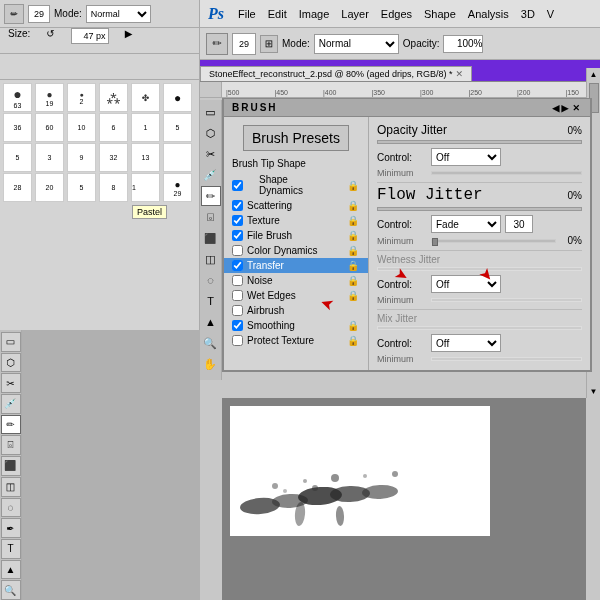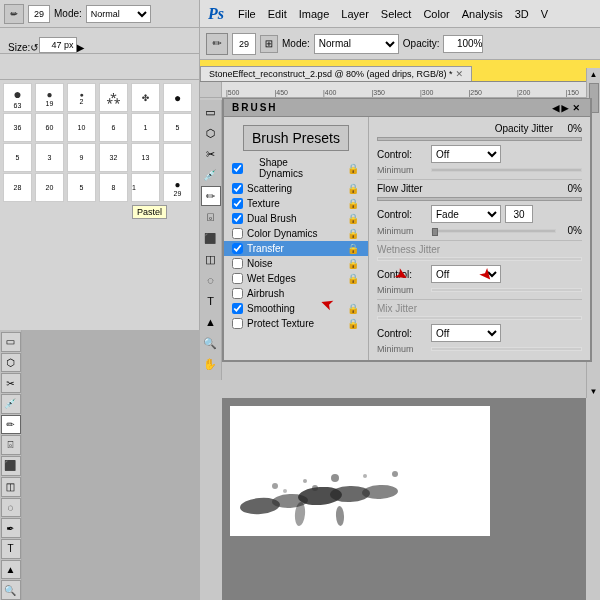--- a/index.html
+++ b/index.html
@@ -42,21 +42,21 @@
     <div style="width:20px;height:20px;background:#c8c8c8;border:1px solid #999;display:flex;align-items:center;justify-content:center;font-size:9px;cursor:pointer;">✏</div>
     <div style="display:flex;align-items:center;gap:2px;">
       <div style="width:22px;height:18px;border:1px solid #999;background:white;font-size:9px;display:flex;align-items:center;justify-content:center;">29</div>
     </div>
     <span style="font-size:10px;">Mode:</span>
     <select style="width:65px;height:18px;border:1px solid #999;font-size:9px;background:white;">
       <option>Normal</option>
     </select>
   </div>
 
-  <div style="height:26px;display:flex;align-items:flex-end;padding:0 8px;gap:0;border-bottom:1px solid #aaa;">
+  <div style="height:26px;display:flex;align-items:flex-start;padding:0 8px;gap:16px;border-bottom:1px solid #aaa;">
     <span style="font-size:10px;">Size:</span>
     <div style="font-size:10px;cursor:pointer;">↺</div>
     <div style="width:38px;height:16px;border:1px solid #999;background:white;font-size:9px;display:flex;align-items:center;justify-content:flex-end;padding-right:2px;">
       <span>47 px</span>
     </div>
     <div style="font-size:10px;cursor:pointer;">▶</div>
   </div>
 
 </div>
 
@@ -172,42 +172,42 @@
 <div style="position:absolute;top:0;left:200px;right:0;bottom:0;background:#c8c8c8;">
 
   <div style="height:28px;background:#e0e0e0;display:flex;align-items:center;padding:0 8px;gap:0;border-bottom:1px solid #aaa;">
     <div style="color:#0057b8;font-size:16px;font-weight:bold;font-style:italic;margin-right:8px;font-family:Georgia,serif;">
       <span>Ps</span>
     </div>
     <div class="menu-item">File</div>
     <div class="menu-item">Edit</div>
     <div class="menu-item">Image</div>
     <div class="menu-item">Layer</div>
-    <div class="menu-item">Select</div>
-    <div class="menu-item">Color</div>
+    <div class="menu-item">Edges</div>
+    <div class="menu-item">Shape</div>
     <div class="menu-item">Analysis</div>
     <div class="menu-item">3D</div>
     <div class="menu-item">V</div>
   </div>
 
   <div style="height:32px;background:#d4d4d4;display:flex;align-items:center;padding:0 6px;gap:4px;border-bottom:1px solid #aaa;">
     <div style="width:22px;height:22px;border:1px solid #888;background:#c8c8c8;display:flex;align-items:center;justify-content:center;font-size:11px;cursor:pointer;">✏</div>
     <div style="width:24px;height:22px;border:1px solid #999;background:white;display:flex;align-items:center;justify-content:center;font-size:9px;cursor:pointer;">
       <span>29</span>
     </div>
     <div style="width:18px;height:18px;border:1px solid #999;background:#c8c8c8;display:flex;align-items:center;justify-content:center;font-size:10px;cursor:pointer;">⊞</div>
     <span style="font-size:10px;">Mode:</span>
     <select style="width:85px;height:20px;border:1px solid #999;font-size:10px;background:white;">
       <option>Normal</option>
     </select>
     <span style="font-size:10px;">Opacity:</span>
     <input type="text" value="100%" style="width: 40px; height: 18px; border: 1px solid rgb(153, 153, 153); font-size: 10px; text-align: right;">
   </div>
 
-  <div style="height:22px;background:#fde047;display:flex;align-items:flex-end;border-bottom:1px solid #888;">
+  <div style="height:22px;background:#6d28d9;display:flex;align-items:flex-end;border-bottom:1px solid #888;">
     <div style="background:#e4e4e4;padding:2px 8px;font-size:9px;border:1px solid #999;border-bottom:none;cursor:pointer;display:flex;align-items:center;gap:3px;max-width:320px;overflow:hidden;white-space:nowrap;">
       <span>StoneEffect_reconstruct_2.psd @ 80% (aged drips, RGB/8) *</span>
       <span style="font-size:9px;cursor:pointer;color:#666;">✕</span>
     </div>
   </div>
 
   <div style="height:16px;background:#d0d0d0;border-bottom:1px solid #aaa;display:flex;overflow:hidden;">
     <div style="width:22px;height:16px;background:#c8c8c8;border-right:1px solid #aaa;flex-shrink:0;"></div>
     <div style="flex:1;background:#e0e0e0;font-size:7px;color:#555;display:flex;align-items:flex-end;padding-bottom:1px;padding-left:4px;gap:35px;overflow:hidden;">
       <span>|500</span>
@@ -246,39 +246,42 @@
         <div style="font-size:9px;cursor:pointer;">✕</div>
       </div>
     </div>
 
     <div style="display:flex;">
 
       <div style="width:145px;border-right:1px solid #aaa;padding:4px 0;">
 
         <button style="background:#c8c8c8;border:1px solid #888;padding:4px 8px;font-size:14px;cursor:pointer;margin:4px auto;display:block;">Brush Presets</button>
 
+        <div style="padding:3px 8px;font-size:10px;cursor:pointer;">
+          <span>Brush Tip Shape</span>
+        </div>
 
         <div style="display:flex;align-items:center;padding:2px 8px;font-size:10px;cursor:pointer;gap:16px;">
           <input type="checkbox" checked="" style="width: 11px; height: 11px;">
           <span>Shape Dynamics</span>
           <span style="margin-left:auto;font-size:10px;">🔒</span>
         </div>
         <div style="display:flex;align-items:center;padding:2px 8px;font-size:10px;cursor:pointer;gap:4px;">
           <input type="checkbox" checked="" style="width: 11px; height: 11px;">
           <span>Scattering</span>
           <span style="margin-left:auto;font-size:10px;">🔒</span>
         </div>
         <div style="display:flex;align-items:center;padding:2px 8px;font-size:10px;cursor:pointer;gap:4px;">
           <input type="checkbox" checked="" style="width: 11px; height: 11px;">
           <span>Texture</span>
           <span style="margin-left:auto;font-size:10px;">🔒</span>
         </div>
         <div style="display:flex;align-items:center;padding:2px 8px;font-size:10px;cursor:pointer;gap:4px;">
           <input type="checkbox" checked="" style="width: 11px; height: 11px;">
-          <span>Dual Brush</span>
+          <span>File Brush</span>
           <span style="margin-left:auto;font-size:10px;">🔒</span>
         </div>
         <div style="display:flex;align-items:center;padding:2px 8px;font-size:10px;cursor:pointer;gap:4px;">
           <input type="checkbox" style="width: 11px; height: 11px;">
           <span>Color Dynamics</span>
           <span style="margin-left:auto;font-size:10px;">🔒</span>
         </div>
 
         <div style="display:flex;align-items:center;padding:2px 8px;font-size:10px;cursor:pointer;gap:4px;background:#4a90d9;color:white;">
           <input type="checkbox" checked="" style="width: 11px; height: 11px;">
@@ -307,40 +310,40 @@
         <div style="display:flex;align-items:center;padding:2px 8px;font-size:10px;cursor:pointer;gap:4px;">
           <input type="checkbox" style="width: 11px; height: 11px;">
           <span>Protect Texture</span>
           <span style="margin-left:auto;font-size:10px;">🔒</span>
         </div>
       </div>
 
       <div style="flex:1;padding:6px 8px;overflow:hidden;">
 
         <div style="display:flex;align-items:center;margin-bottom:3px;gap:4px;">
-          <span style="font-size:10px;flex:1;text-align:right;">Opacity Jitter</span>
+          <span style="font-size:12px;flex:1;">Opacity Jitter</span>
           <span style="font-size:10px;min-width:25px;text-align:right;">0%</span>
         </div>
         <div style="height:4px;background:#bbb;border:1px solid #999;margin-bottom:4px;"></div>
 
         <div style="display:flex;align-items:center;margin-bottom:2px;gap:4px;">
           <span style="font-size:10px;min-width:50px;">Control:</span>
           <select style="width:70px;height:18px;border:1px solid #999;font-size:10px;background:white;">
             <option>Off</option>
           </select>
         </div>
         <div style="display:flex;align-items:center;margin-bottom:4px;gap:4px;">
           <span style="font-size:9px;color:#666;min-width:50px;">Minimum</span>
           <div style="flex:1;height:4px;background:#bbb;border:1px solid #ccc;"></div>
         </div>
 
         <div style="height:1px;background:#bbb;margin:3px 0;"></div>
 
         <div style="display:flex;align-items:center;margin-bottom:3px;gap:4px;">
-          <span style="font-size:10px;flex:1;">Flow Jitter</span>
+          <span style="font-size:16px;flex:1;font-family:Liberation Mono, monospace;">Flow Jitter</span>
           <span style="font-size:10px;min-width:25px;text-align:right;">0%</span>
         </div>
         <div style="height:4px;background:#bbb;border:1px solid #999;margin-bottom:4px;"></div>
 
         <div style="display:flex;align-items:center;margin-bottom:2px;gap:4px;">
           <span style="font-size:10px;min-width:50px;">Control:</span>
           <select style="width:70px;height:18px;border:1px solid #999;font-size:10px;background:white;">
             <option>Fade</option>
           </select>
           <input type="text" style="width: 28px; height: 18px; border: 1px solid rgb(153, 153, 153); font-size: 10px; text-align: center; background: white;" value="30">

